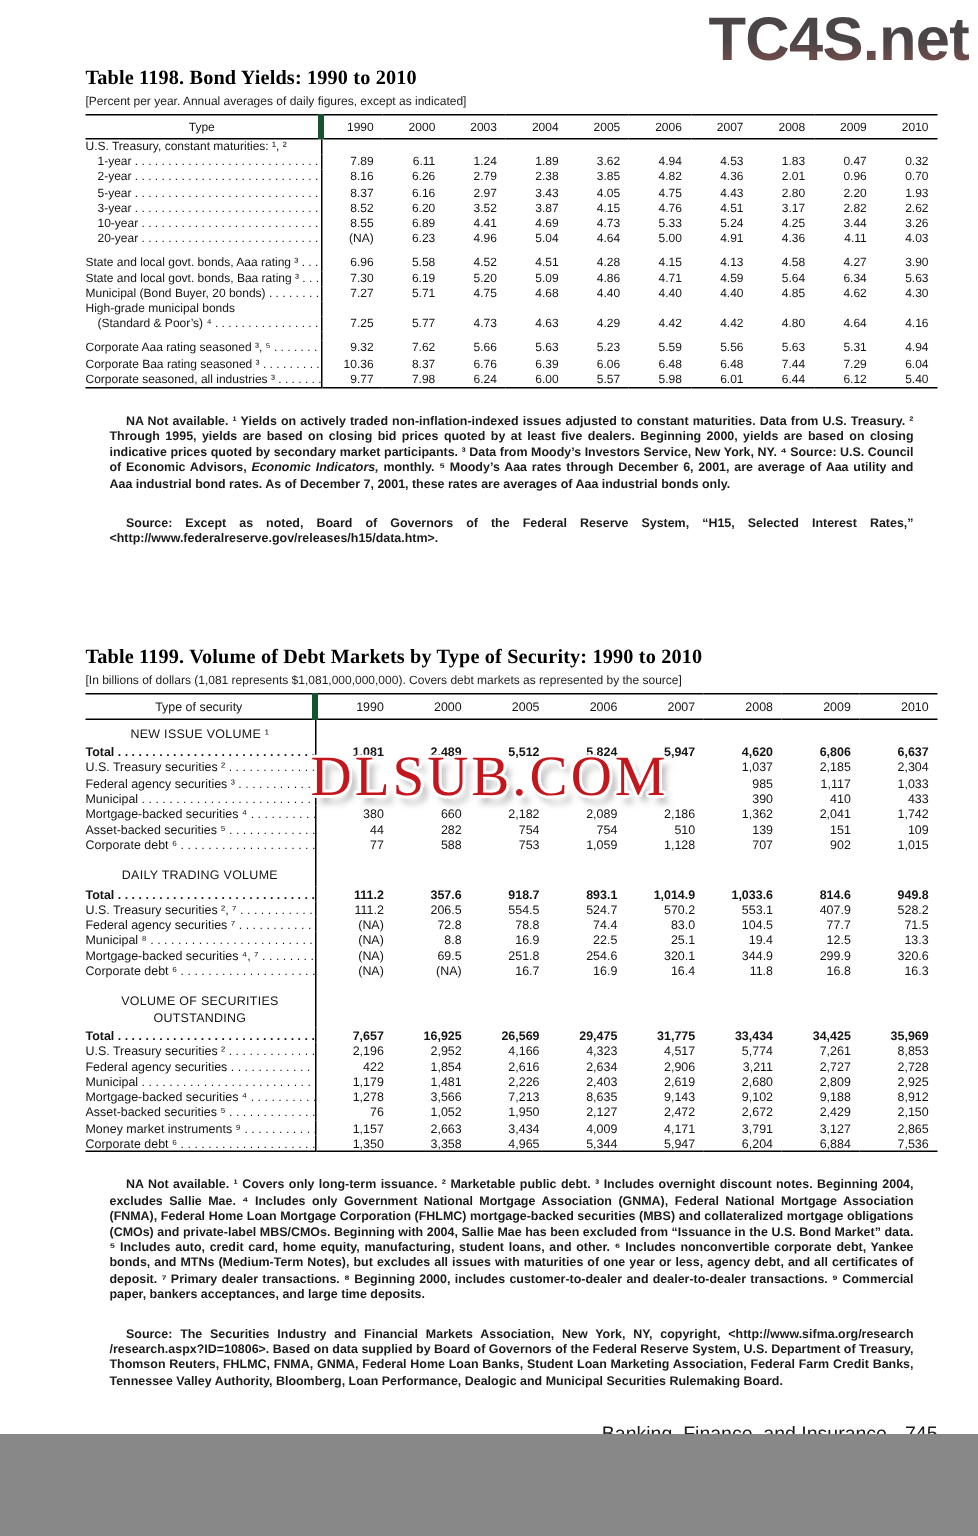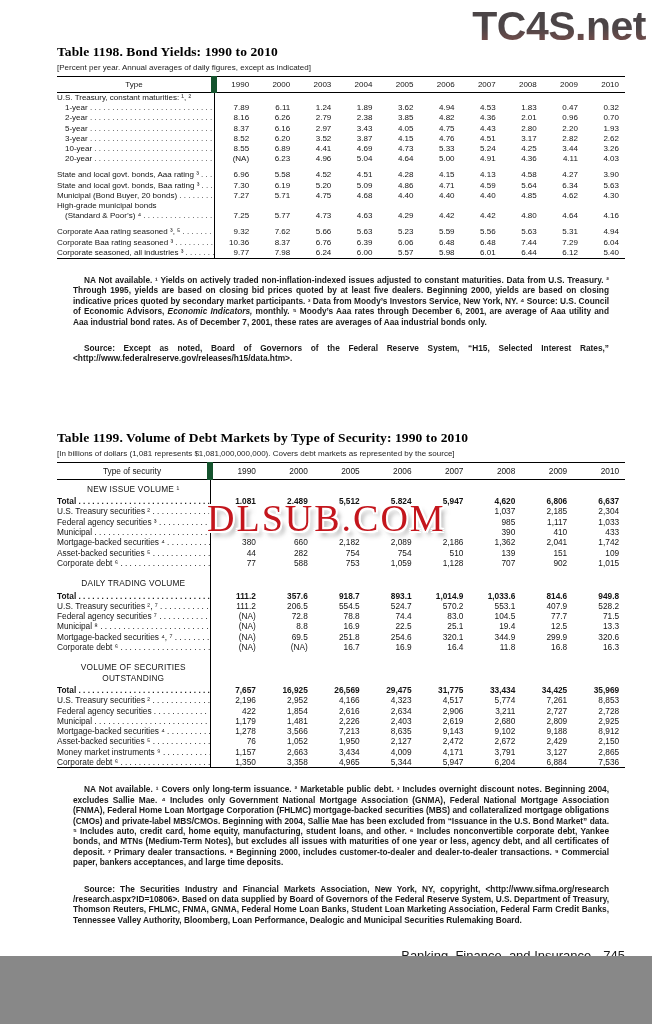--- a/index.html
+++ b/index.html
@@ -13,21 +13,21 @@
   .tbl-sub{margin-top:3px;font-size:8px;color:#1c1c1c;}
   .gap-1199{margin-top:66px;}
 
   
   table{border-collapse:collapse;table-layout:fixed;width:568px;margin-top:4px;
         border-top:1.6px solid #000;border-bottom:1.6px solid #000;font-size:8px;color:#141414;}
   #t1199{font-size:8.3px;}
   col.c-stub1{width:157px;}  col.c-val1{width:41.1px;}
   col.c-stub2{width:153px;}  col.c-val2{width:51.9px;}
   thead th{border-bottom:1px solid #000;font-weight:normal;padding:3px 0;}
-  th.stub{text-align:center;border-right:6px solid #14532d;}
+  th.stub{text-align:center;border-right:4px solid #14532d;}
   th.val{text-align:right;padding-right:6px;}
   td{padding:0;vertical-align:bottom;}
   td.stub{border-right:1px solid #000;line-height:10.2px;}
   #t1199 td.stub{line-height:10.3px;}
   td.val{text-align:right;padding-right:6px;line-height:10.2px;}
   #t1199 td.val{line-height:10.3px;}
   tr.spacer td{height:6px;}
   .rl{display:flex;align-items:baseline;}
   .lbl{white-space:nowrap;}
   .ind .rl{padding-left:8px;}

